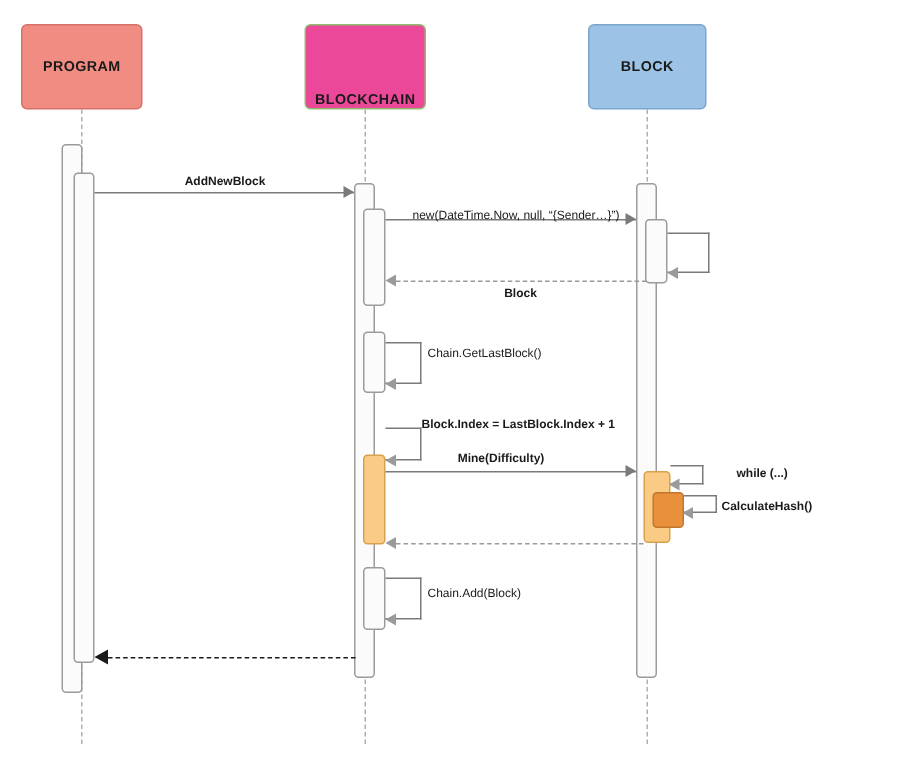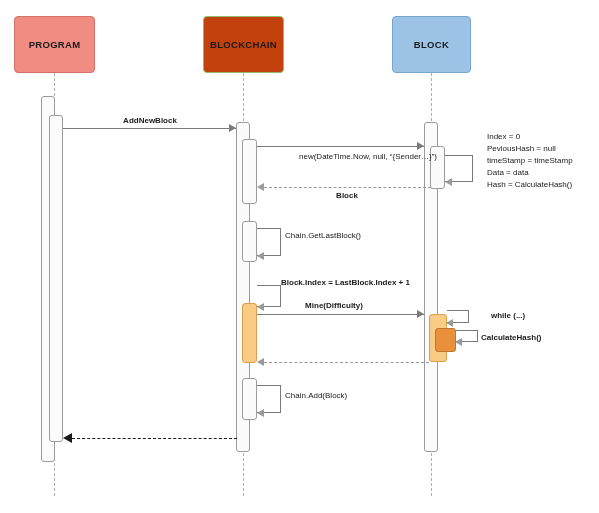--- a/index.html
+++ b/index.html
@@ -25,21 +25,21 @@
     border-radius: 4px;
     display: flex;
     align-items: center;
     justify-content: center;
     font-size: 9.5px;
     font-weight: bold;
     letter-spacing: 0.3px;
     color: #1a1a1a;
   }
   .p-program    { background:#f08c82; border:1px solid #d4726a; }
-  .p-blockchain { background:#c2410c; border:1px solid #8fbd6f; }
+  .p-blockchain { background:#ec4899; border:1px solid #8fbd6f;align-items:flex-end; }
   .p-block      { background:#9cc3e5; border:1px solid #7aa6cd; }
 
   
   .lifeline {
     position: absolute;
     width: 0;
     border-left: 1px dashed #b0b0b0;
   }
 
   
@@ -166,31 +166,24 @@
   <div class="activation orange" style="left:429px; top:314px; width:18px; height:48px;"></div>
 
   <div class="activation orange-dark" style="left:435px; top:328px; width:21px; height:24px;"></div>
 
   <div class="msg-line" style="left:63px; top:128px; width:173px;"></div>
   <div class="arrowhead right" style="left:229px; top:124px;"></div>
   <div class="label bold center" style="left:150px; top:115px;">AddNewBlock</div>
 
   <div class="msg-line" style="left:257px; top:146px; width:167px;"></div>
   <div class="arrowhead right" style="left:417px; top:142px;"></div>
-  <div class="label center" style="left:344px; top:151px;margin-left:24px;">new(DateTime.Now, null, “{Sender…}”)</div>
+  <div class="label center" style="left:344px; top:138px;">new(DateTime.Now, null, “{Sender…}”)</div>
 
   <div class="selfloop left-open" style="left:445px; top:155px; width:28px; height:27px;"></div>
   <div class="arrowhead left" style="left:445px; top:178px;"></div>
-  <div class="note" style="left:487px; top:131px;">
-    <div>Index = 0</div>
-    <div>PeviousHash = null</div>
-    <div>timeStamp = timeStamp</div>
-    <div>Data = data</div>
-    <div>Hash = CalculateHash()</div>
-  </div>
 
   <div class="msg-line dashed-gray" style="left:264px; top:187px; width:167px;"></div>
   <div class="arrowhead left" style="left:257px; top:183px;"></div>
   <div class="label bold center" style="left:347px; top:190px;">Block</div>
 
   <div class="selfloop" style="left:257px; top:228px; width:24px; height:28px;"></div>
   <div class="arrowhead left" style="left:257px; top:252px;"></div>
   <div class="label" style="left:285px; top:230px;">Chain.GetLastBlock()</div>
 
   <div class="selfloop" style="left:257px; top:285px; width:24px; height:22px;"></div>

